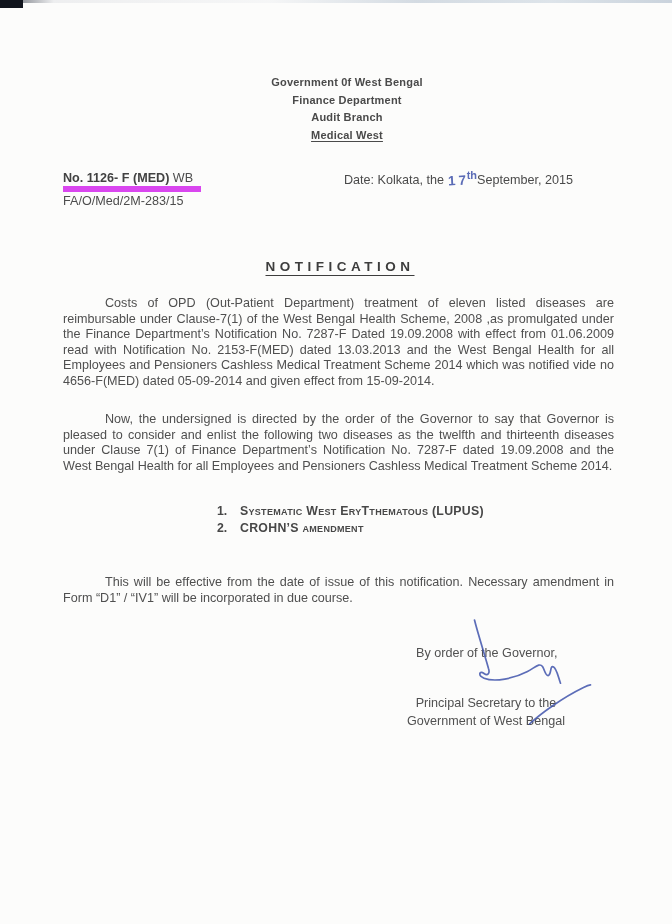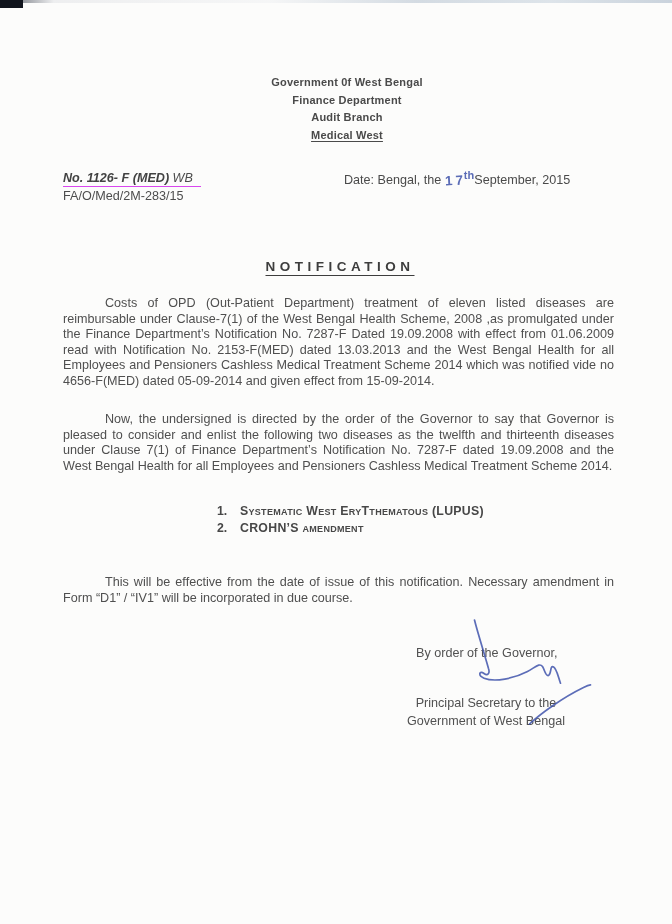--- a/index.html
+++ b/index.html
@@ -22,21 +22,21 @@
     position:absolute; top:0; left:0; width:23px; height:8px; background:#11151d;
   }
   
   .header {
     position:absolute; top:74px; left:22px; width:650px;
     text-align:center; font-size:11px; line-height:17.5px;
     font-weight:bold; color:#4a4a4a; letter-spacing:.2px;
   }
   .u { text-decoration:underline; text-underline-offset:2px; }
   .ref { position:absolute; top:169px; left:63px; font-size:12.6px; line-height:18px; }
-  .ref-no { border-bottom:1px solid #d946ef; padding-right:8px; display:inline-block; line-height:16px;font-style:italic; }
+  .ref-no { border-bottom:6px solid #d946ef; padding-right:8px; display:inline-block; line-height:16px; }
   .b { font-weight:bold; color:#424242; }
   .date-line { position:absolute; top:169px; left:344px; font-size:12.6px; color:#4a4a4a; }
   .hand {
     display:inline-block; color:var(--ink); font-size:13.5px;
     letter-spacing:3px; transform:rotate(-3deg) translateY(1px); font-weight:bold; opacity:.85;
   }
   .hand-sup {
     color:var(--ink); font-size:11px; vertical-align:super; font-weight:bold; opacity:.85;
     margin-left:-2px;
   }
@@ -78,21 +78,21 @@
     <div>Finance Department</div>
     <div>Audit Branch</div>
     <div><span class="u">Medical West</span></div>
   </div>
 
   <div class="ref">
     <div class="ref-no"><span class="b">No. 1126- F (MED)</span><span> WB</span></div>
     <div>FA/O/Med/2M-283/15</div>
   </div>
 
-  <div class="date-line"><span>Date: Bengal, the </span><span class="hand">17</span><span class="hand-sup">th</span><span>September, 2015</span></div>
+  <div class="date-line"><span>Date: Kolkata, the </span><span class="hand">17</span><span class="hand-sup">th</span><span>September, 2015</span></div>
 
   <div class="title">NOTIFICATION</div>
 
   <p class="body p1">Costs of OPD (Out-Patient Department) treatment of eleven listed diseases are reimbursable under Clause-7(1) of the West Bengal Health Scheme, 2008 ,as promulgated under the Finance Department’s Notification No. 7287-F Dated 19.09.2008 with effect from 01.06.2009 read with Notification No. 2153-F(MED) dated 13.03.2013 and the West Bengal Health for all Employees and Pensioners Cashless Medical Treatment Scheme 2014  which was notified vide no 4656-F(MED) dated 05-09-2014 and given effect from 15-09-2014.</p>
 
   <p class="body p2">Now, the undersigned is directed by the order of the Governor to say that Governor is pleased to consider and  enlist the following two diseases as the twelfth and thirteenth diseases under Clause 7(1) of Finance Department’s Notification No. 7287-F dated 19.09.2008  and the West Bengal Health for all Employees and Pensioners Cashless Medical Treatment Scheme 2014.</p>
 
   <div class="diseases">
     <div class="disease-row">
       <span class="disease-num">1.</span>

